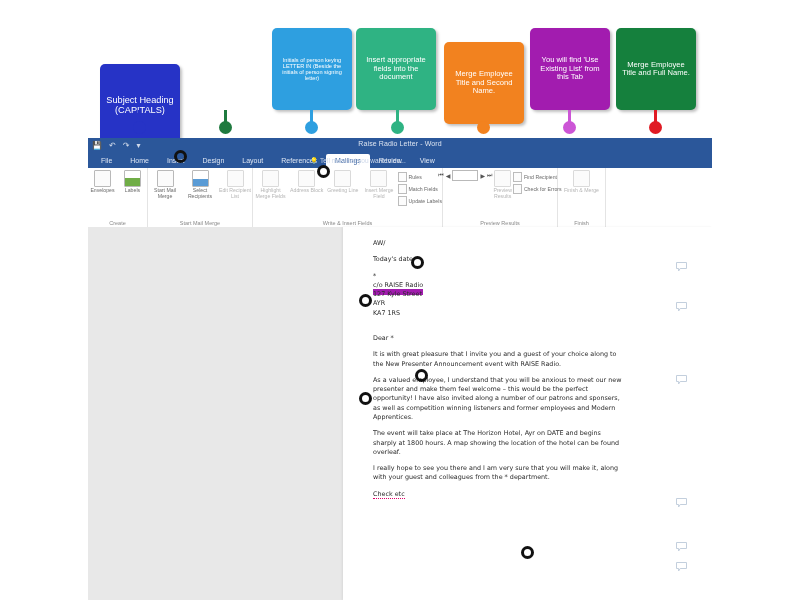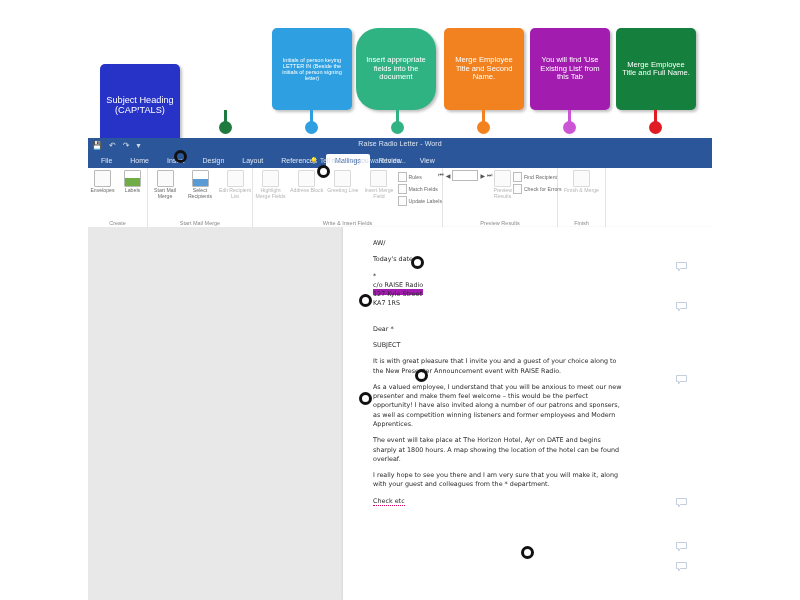--- a/index.html
+++ b/index.html
@@ -136,26 +136,26 @@
     </div>
     <div class="stem" style="left: 138px; background: rgb(38, 51, 198);"></div>
     <div class="dot" style="left: 133px; background: rgb(38, 51, 198);"></div>
     <div class="stem" style="left: 224px; background: rgb(31, 122, 63);"></div>
     <div class="dot" style="left: 219px; background: rgb(31, 122, 63);"></div>
     <div class="callout" style="left: 272px; background: rgb(46, 159, 224); font-size: 5.6px;">
       <span class="callout-text">Initials of person keying LETTER IN (Beside the initials of person signing letter)</span>
     </div>
     <div class="stem" style="left: 310px; background: rgb(46, 159, 224);"></div>
     <div class="dot" style="left: 305px; background: rgb(46, 159, 224);"></div>
-    <div class="callout" style="left: 356px; background: rgb(47, 179, 131); font-size: 7.6px; border-radius: 22px;">
+    <div class="callout" style="left: 356px; background: rgb(47, 179, 131); font-size: 7.6px;">
       <span class="callout-text">Insert appropriate fields into the document</span>
     </div>
     <div class="stem" style="left: 396px; background: rgb(47, 179, 131);"></div>
     <div class="dot" style="left: 391px; background: rgb(47, 179, 131);"></div>
-    <div class="callout" style="left: 444px; background: rgb(242, 130, 31); font-size: 7.6px;">
+    <div class="callout" style="left: 444px; background: rgb(242, 130, 31); font-size: 7.6px; margin-top: 14px;">
       <span class="callout-text">Merge Employee Title and Second Name.</span>
     </div>
     <div class="stem" style="left: 482px; background: rgb(242, 130, 31);"></div>
     <div class="dot" style="left: 477px; background: rgb(242, 130, 31);"></div>
     <div class="callout" style="left: 530px; background: #a21caf; font-size: 7.6px;">
       <span class="callout-text">You will find 'Use Existing List' from this Tab</span>
     </div>
     <div class="stem" style="left: 568px; background: rgb(204, 85, 214);"></div>
     <div class="dot" style="left: 563px; background: rgb(204, 85, 214);"></div>
     <div class="callout" style="left: 616px; background: #15803d; font-size: 7.6px; align-items: center;">
@@ -298,23 +298,23 @@
     </div>
 
   <div class="docarea">
     <div class="page">
       <div class="letter">
         <p class="tight">AW/</p>
         <p style="margin-top:7px">Today's date</p>
         <p class="tight">*</p>
         <p class="tight"><span class="uline">c/o RAISE Radio</span></p>
         <p class="tight">127 Kyle Street</p>
+        <p class="tight">AYR</p>
         <p>KA7 1RS</p>
         <p style="margin-top:16px">Dear *</p>
-        <p>SUBJECT</p>
         <p>It is with great pleasure that I invite you and a guest of your choice along to the New Presenter Announcement event with RAISE Radio.</p>
         <p>As a valued employee, I understand that you will be anxious to meet our new presenter and make them feel welcome – this would be the perfect opportunity! I have also invited along a number of our patrons and sponsers, as well as competition winning listeners and former employees and Modern Apprentices.</p>
         <p>The event will take place at The Horizon Hotel, Ayr on DATE and begins sharply at 1800 hours. A map showing the location of the hotel can be found overleaf.</p>
         <p>I really hope to see you there and I am very sure that you will make it, along with your guest and colleagues from the * department.</p>
         <p><span class="spell">Check etc</span></p>
       </div>
     </div>
   </div>
 
 </div>

